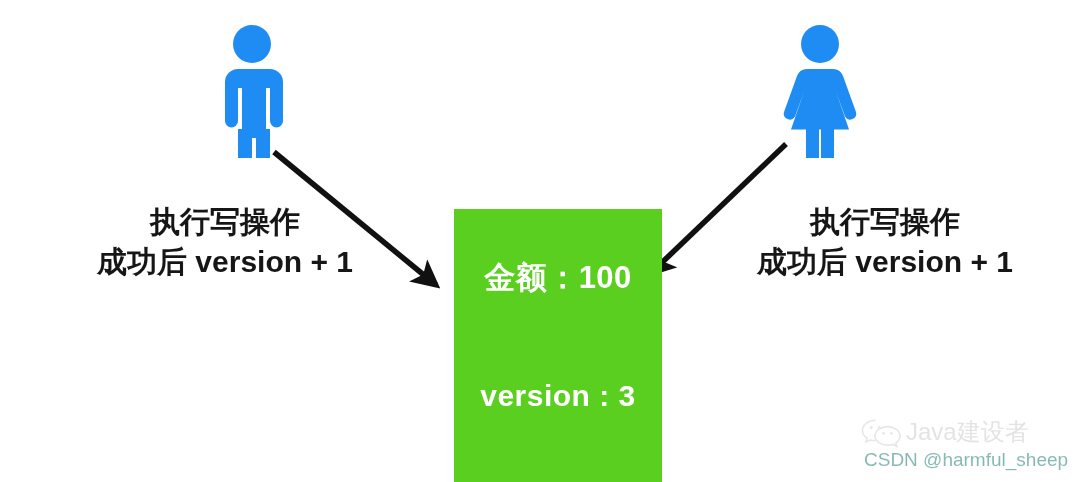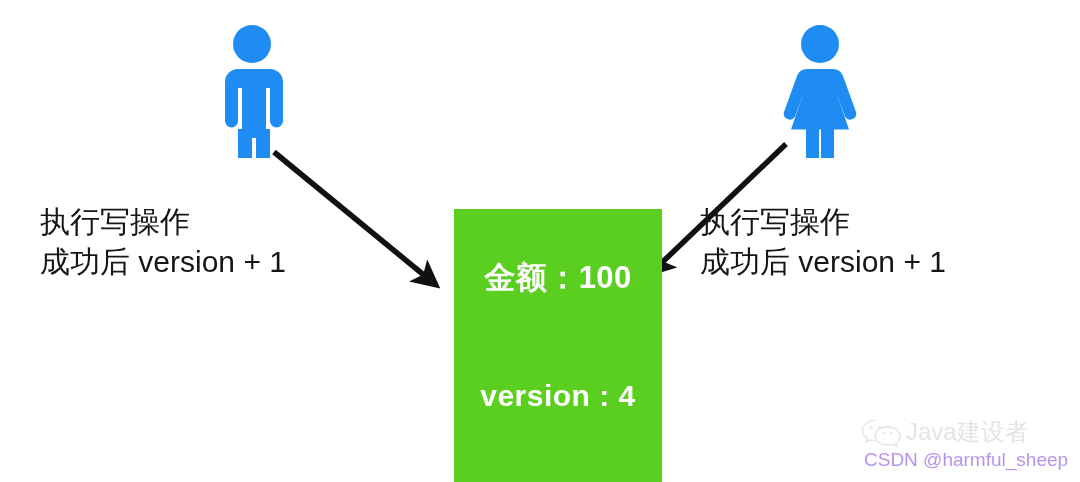--- a/index.html
+++ b/index.html
@@ -47,22 +47,23 @@
     font-size: 31px;
   }
   #version-line {
     top: 170px;
     font-size: 30px;
   }
 
   
   .annotation {
     position: absolute;
+    text-align: center;
     color: #161616;
-    font-weight: normal;
+    font-weight: bold;
     line-height: 1.34;
     white-space: nowrap;
   }
   .annotation .ln {
     display: block;
     font-size: 30px;
   }
   #annotation-left {
     left: 40px;
     top: 202px;
@@ -99,21 +100,21 @@
     top: 0px;
     font-size: 24px;
     color: #c8c8c8;
     white-space: nowrap;
   }
   #watermark-credit {
     position: absolute;
     left: 6px;
     top: 33px;
     font-size: 19px;
-    color: #6d28d9;
+    color: #0f766e;
     white-space: nowrap;
   }
   #wechat-icon {
     position: absolute;
     left: 2px;
     top: 2px;
   }
 </style>
 </head>
 <body>
@@ -143,21 +144,21 @@
       <marker id="arrowhead" markerWidth="5.2" markerHeight="5.2" refX="4.2" refY="2.6" orient="auto" markerUnits="strokeWidth">
         <path d="M0,0 L5.2,2.6 L0,5.2 L1.2,2.6 z" fill="#111111"></path>
       </marker>
     </defs>
     <line x1="274" y1="152" x2="436" y2="285" stroke="#111111" stroke-width="5.5" marker-end="url(#arrowhead)"></line>
     <line x1="786" y1="144" x2="651" y2="273" stroke="#111111" stroke-width="5.5" marker-end="url(#arrowhead)"></line>
   </svg>
 
   <div id="record-box">
     <div class="box-line" id="amount-line">金额：100</div>
-    <div class="box-line" id="version-line">version : 4</div>
+    <div class="box-line" id="version-line">version : 3</div>
   </div>
 
   <div class="annotation" id="annotation-left">
     <span class="ln">执行写操作</span>
     <span class="ln">成功后 version + 1</span>
   </div>
 
   <div class="annotation" id="annotation-right">
     <span class="ln">执行写操作</span>
     <span class="ln">成功后 version + 1</span>

